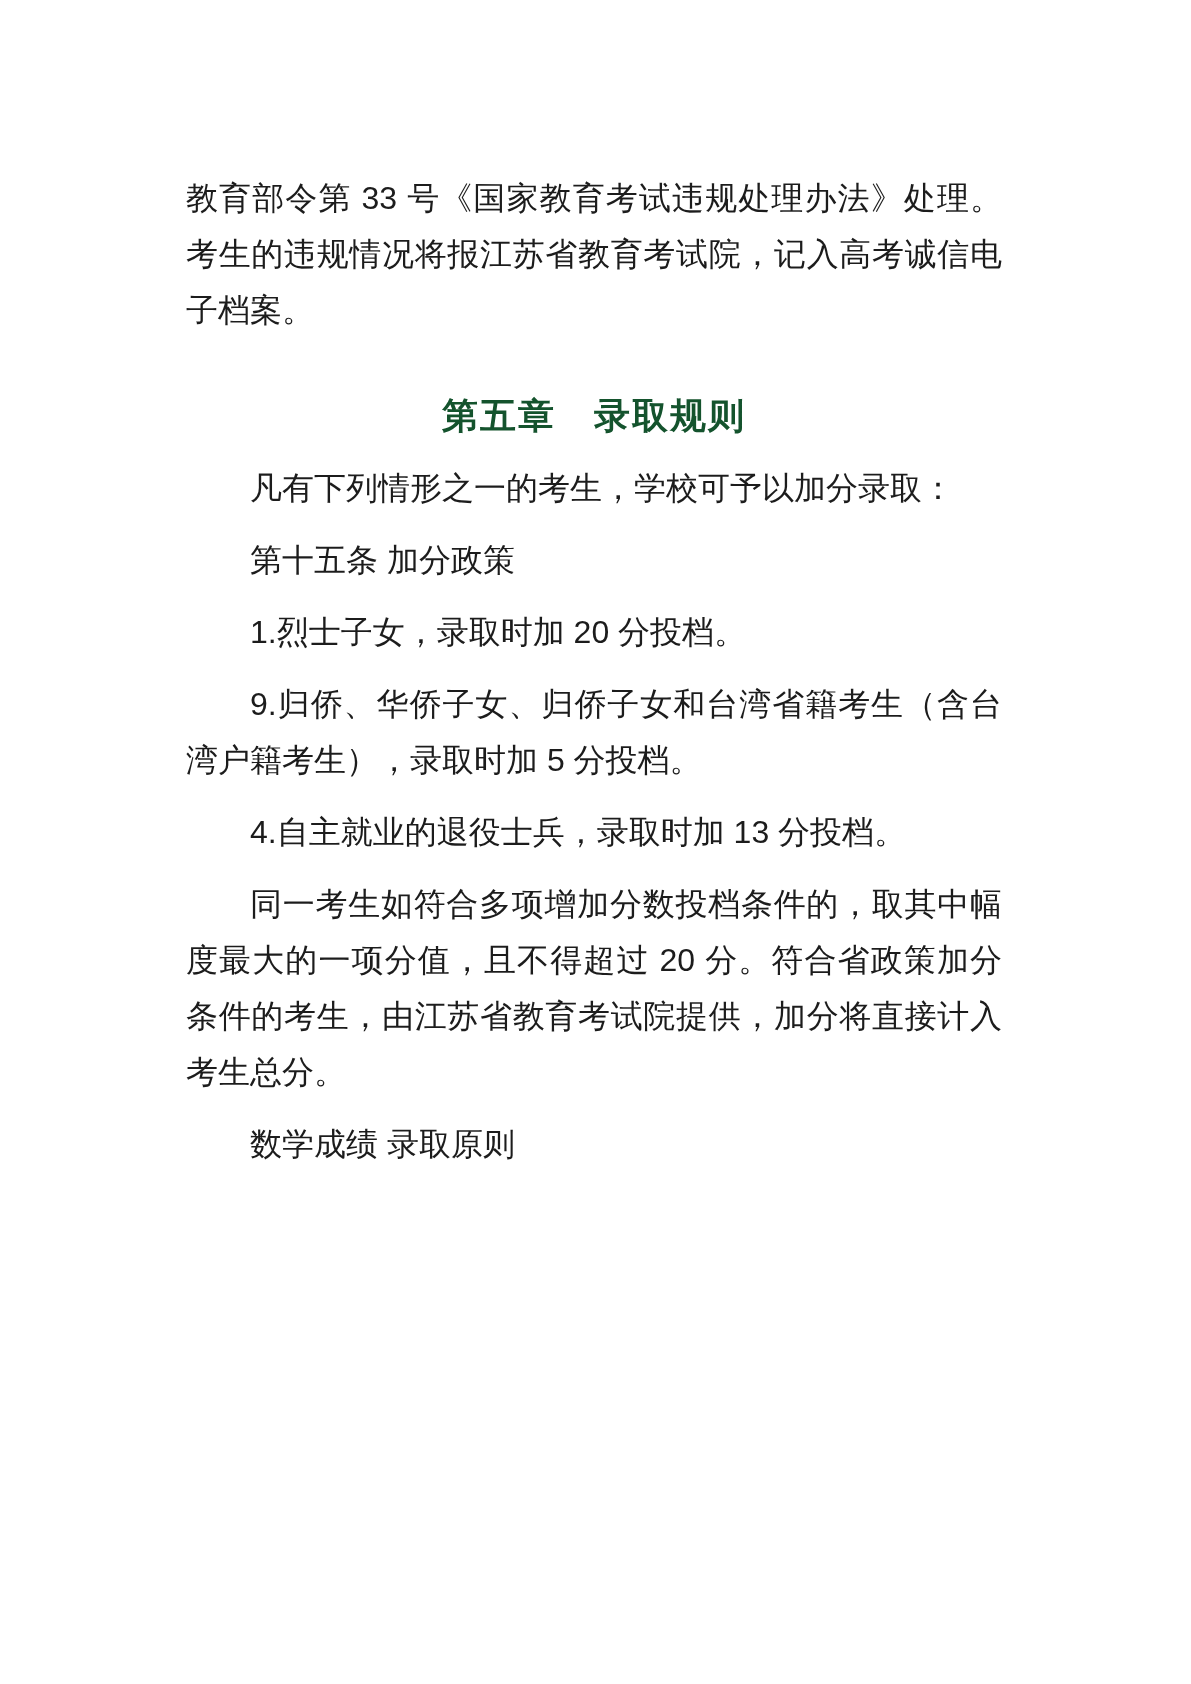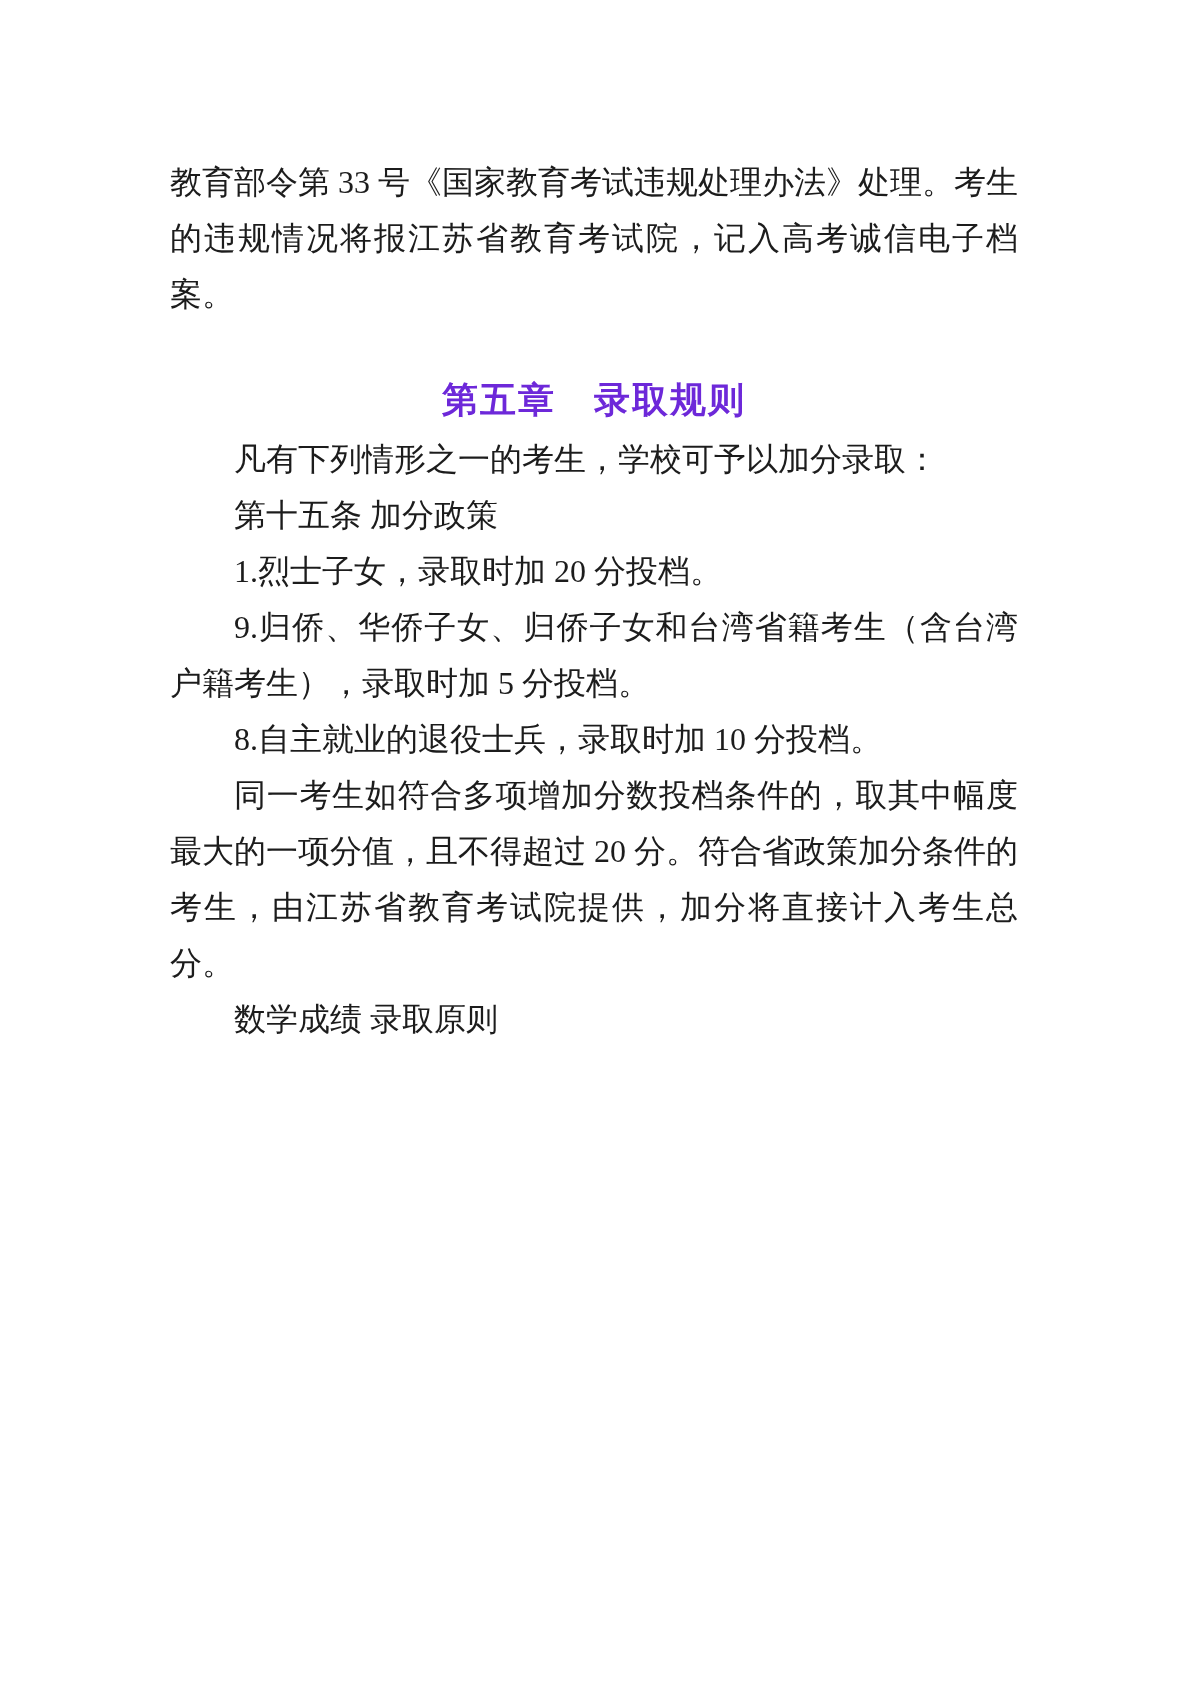--- a/index.html
+++ b/index.html
@@ -13,38 +13,38 @@
     height: 1684px;
     background: #ffffff;
     overflow: hidden;
     box-sizing: border-box;
     padding: 154px 0 0 170px;
   }
   .content {
     width: 848px;
   }
   .para {
-    margin: 0;
-    font-family: Liberation Serif, serif;
+    margin: 16px;
+    font-family: Liberation Sans, sans-serif;
     font-size: 32px;
     line-height: 56px;
     color: #1c1c1c;
     text-align: justify;
     text-justify: inter-ideograph;
     word-break: normal;
   }
   .para.indent {
     text-indent: 2em;
   }
   .chapter {
     font-family: "Liberation Sans", "DejaVu Sans", sans-serif;
     font-size: 36px;
     line-height: 56px;
     font-weight: 700;
-    color: #6d28d9;
+    color: #14532d;
     text-align: center;
     margin: 50px 0 3px 0;
     letter-spacing: 2px;
   }
 </style>
 </head>
 <body>
 
 <div class="page">
   <div class="content">
@@ -55,21 +55,21 @@
 
     <p class="para indent">凡有下列情形之一的考生，学校可予以加分录取：</p>
 
     <p class="para indent">第十五条 加分政策</p>
 
     <p class="para indent">1.烈士子女，录取时加 20 分投档。</p>
 
 
     <p class="para indent">9.归侨、华侨子女、归侨子女和台湾省籍考生（含台湾户籍考生），录取时加 5 分投档。</p>
 
-    <p class="para indent">8.自主就业的退役士兵，录取时加 10 分投档。</p>
+    <p class="para indent">4.自主就业的退役士兵，录取时加 13 分投档。</p>
 
     <p class="para indent">同一考生如符合多项增加分数投档条件的，取其中幅度最大的一项分值，且不得超过 20 分。符合省政策加分条件的考生，由江苏省教育考试院提供，加分将直接计入考生总分。</p>
 
     <p class="para indent">数学成绩 录取原则</p>
 
 
   </div>
 </div>
 
 </body></html>

